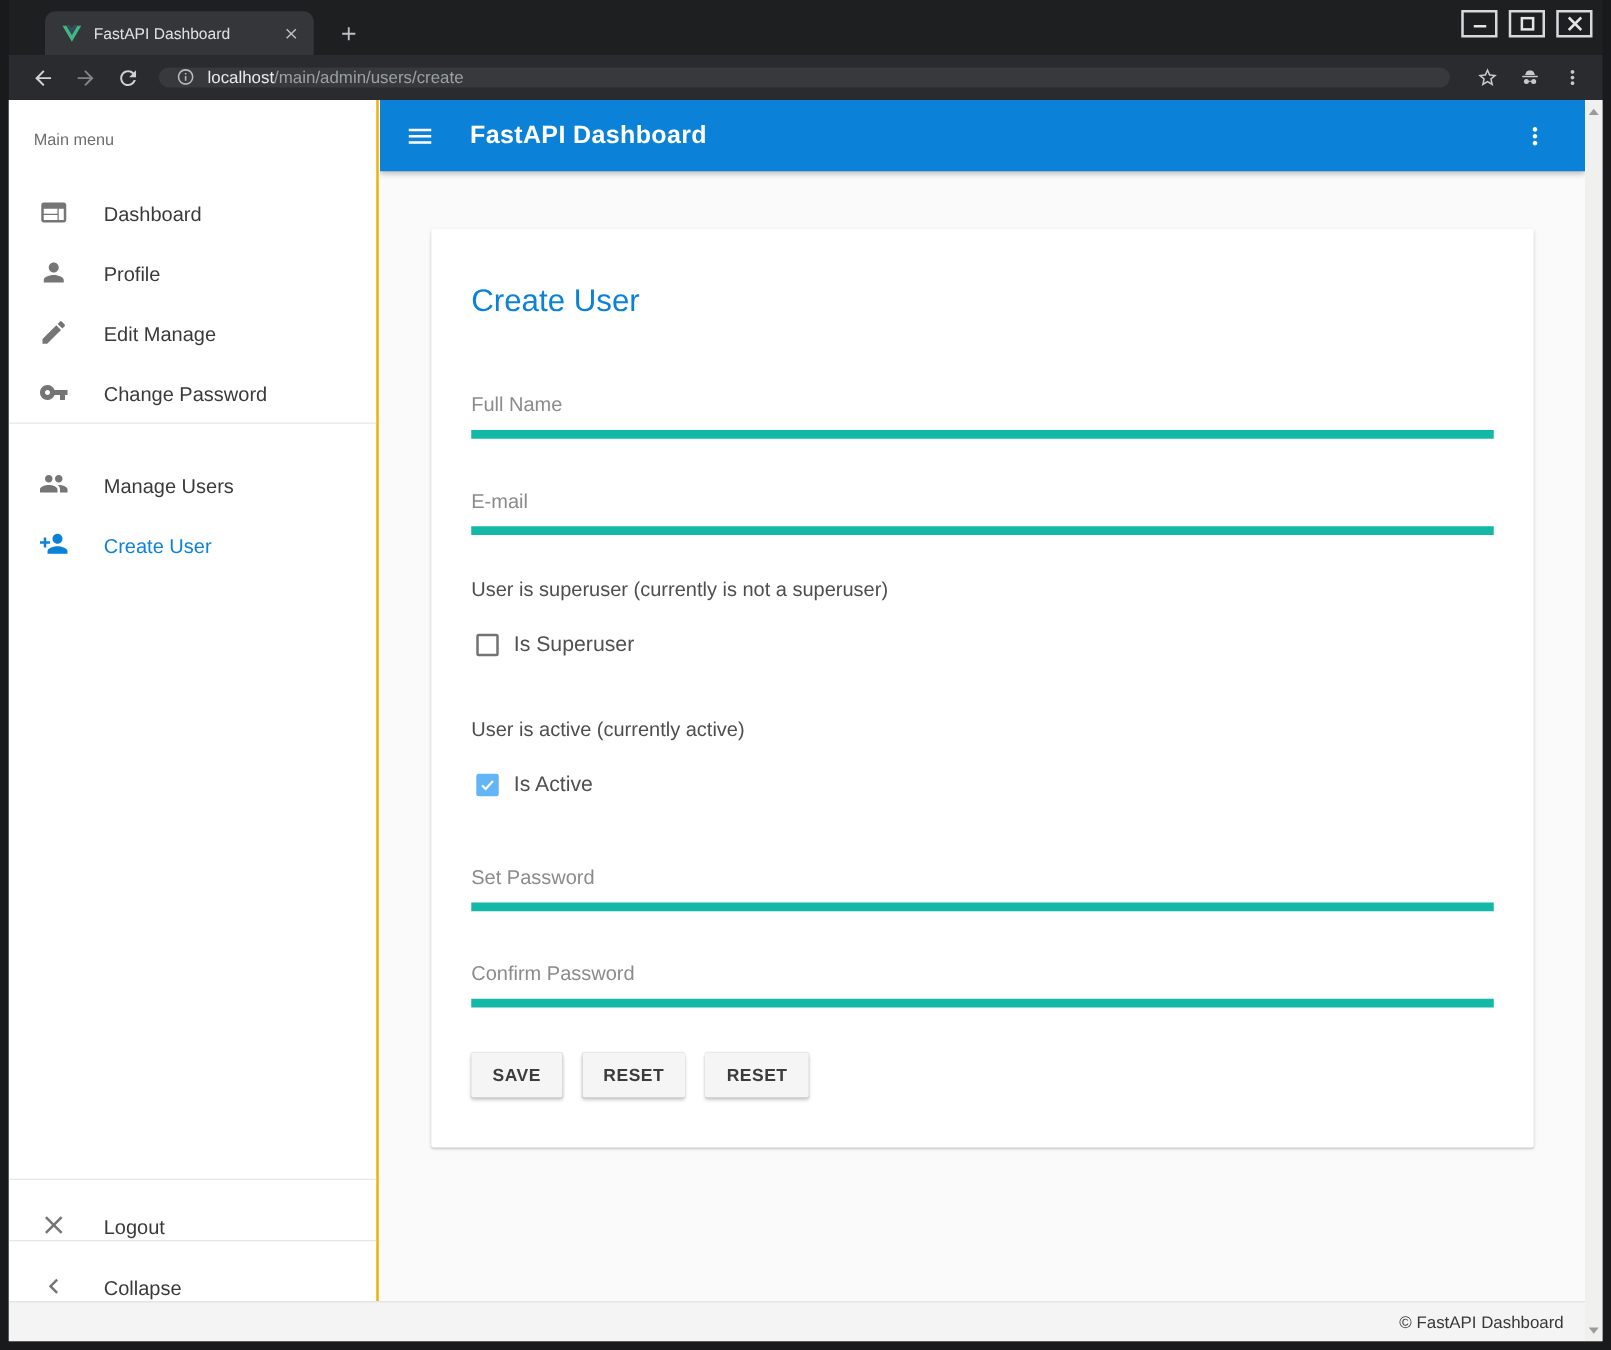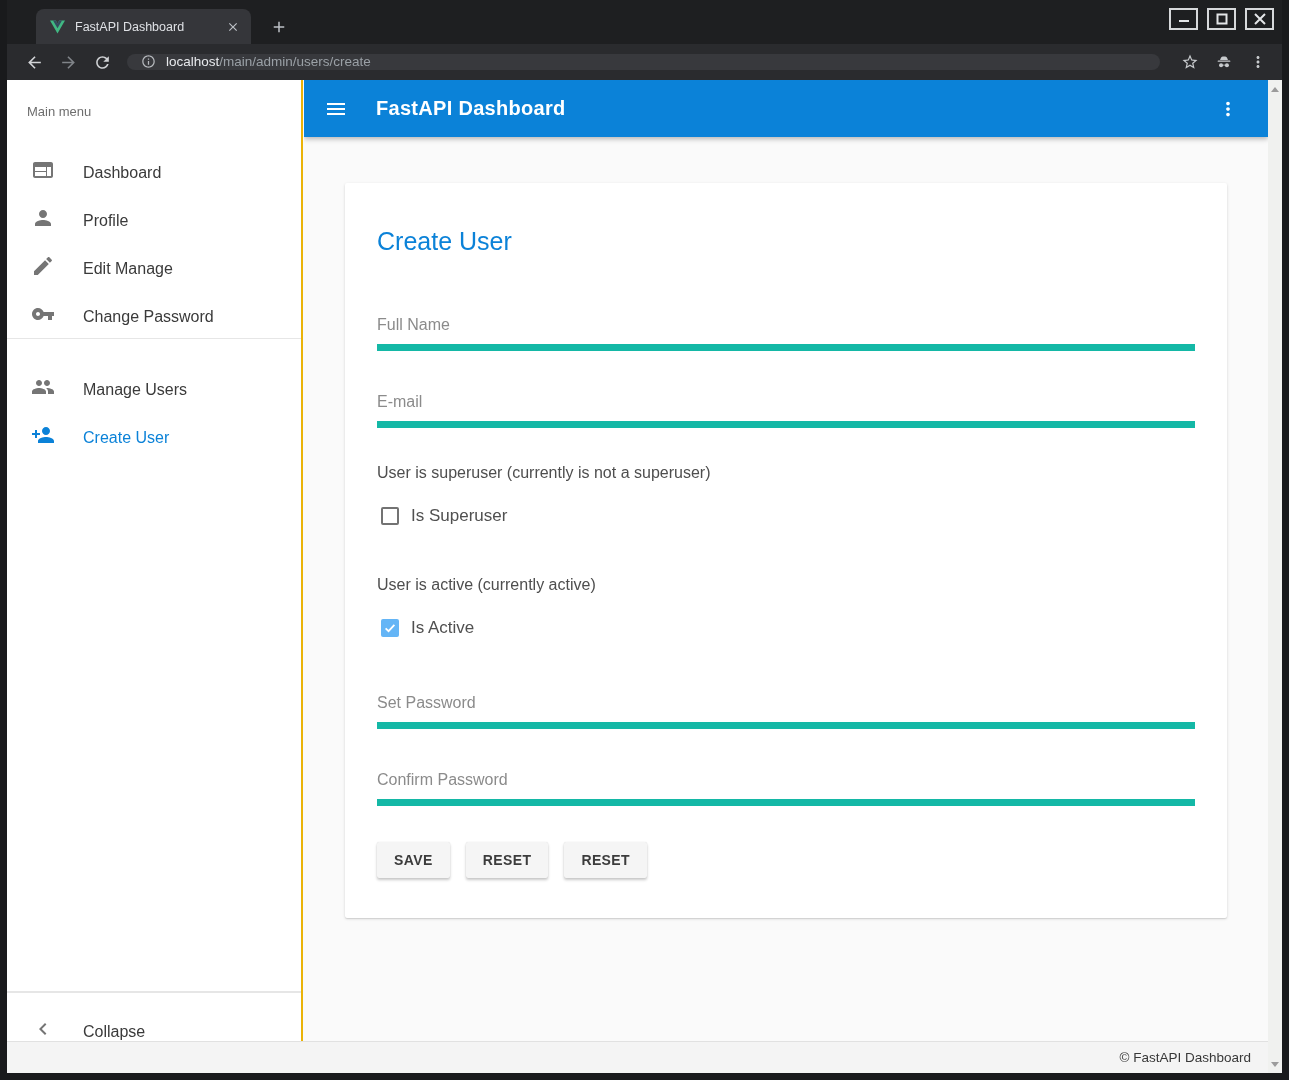--- a/index.html
+++ b/index.html
@@ -239,20 +239,28 @@
           <svg viewBox="0 0 24 24" fill="currentColor">
               <path d="M15 12c2.21 0 4-1.79 4-4s-1.79-4-4-4-4 1.79-4 4 1.79 4 4 4zm-9-2V7H4v3H1v2h3v3h2v-3h3v-2H6zm9 4c-2.67 0-8 1.34-8 4v2h16v-2c0-2.66-5.33-4-8-4z"></path>
             </svg>
         </span>
         <span class="mi-label">Create User</span>
       </div>
 
       <div class="spacer"></div>
 
       <div class="s-divider tight"></div>
+      <div class="menu-item">
+        <span class="mi-icon">
+          <svg viewBox="0 0 24 24" fill="currentColor">
+              <path d="M19 6.41L17.59 5 12 10.59 6.41 5 5 6.41 10.59 12 5 17.59 6.41 19 12 13.41 17.59 19 19 17.59 13.41 12z"></path>
+            </svg>
+        </span>
+        <span class="mi-label">Logout</span>
+      </div>
       <div class="s-divider tight"></div>
       <div class="menu-item">
         <span class="mi-icon">
           <svg viewBox="0 0 24 24" fill="currentColor">
               <path d="M15.41 7.41L14 6l-6 6 6 6 1.41-1.41L10.83 12z"></path>
             </svg>
         </span>
         <span class="mi-label">Collapse</span>
       </div>
     </aside>

